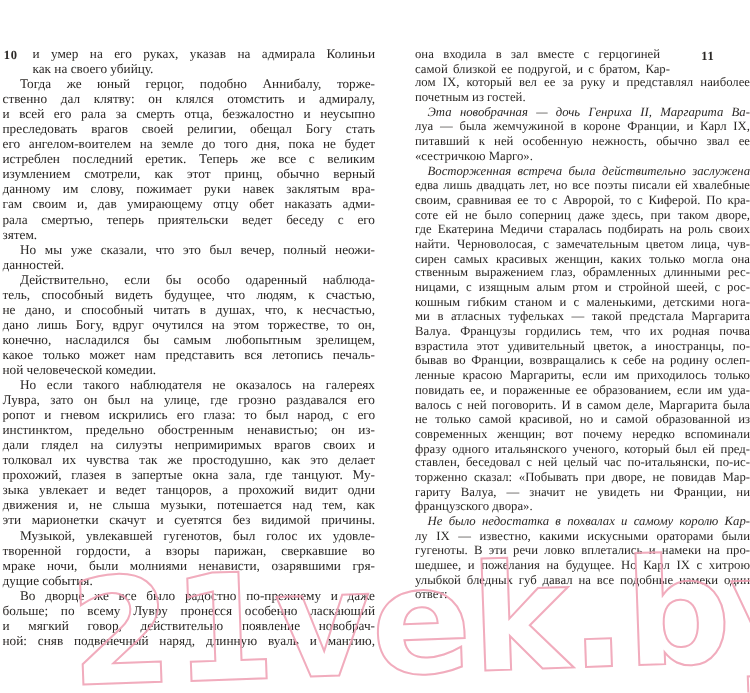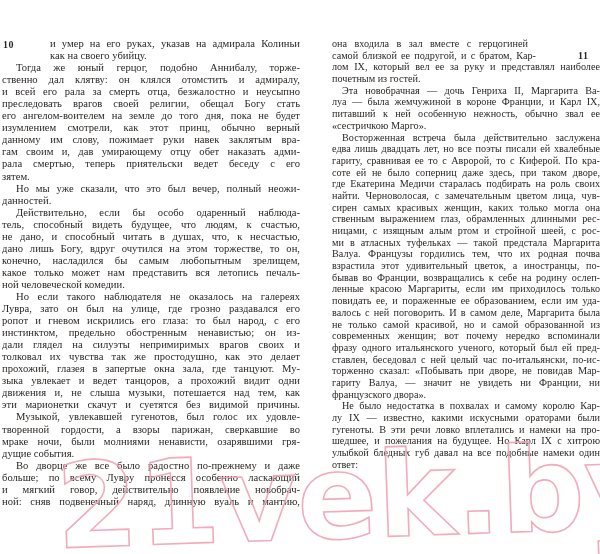--- a/index.html
+++ b/index.html
@@ -12,30 +12,30 @@
   .page{position:absolute;top:38px;color:#2b2826;}
   #pageL{left:2px;width:298px;}
   #pageR{left:332px;width:268px;}
   .ln{
     font-size:10.6px;line-height:12.05px;height:12.05px;overflow:hidden;
     text-align:left;color:#2b2826;
   }
   #pageR .ln{font-size:10.2px;line-height:11.7px;height:11.7px;}
   .j{text-align:justify;text-align-last:justify;}
   .i{text-indent:14px;}
-  #pageR .i{text-indent:10px;}
-  .L{margin-left:48px;}   
+  #pageR .i{text-indent:10px;font-style:italic;}
+  .L{margin-left:24px;}   
   .A{margin-right:72px;}  
   .B{margin-right:64px;}  
   .folio{
     position:absolute;top:0;font-weight:bold;font-size:10px;
     line-height:12px;color:#2b2826;letter-spacing:0.5px;
   }
   #folioL{left:1px;top:1px;}
-  #folioR{left:246px;top:2px;margin-top:10px;}
+  #folioR{left:229px;top:2px;}
   .watermark{
     position:absolute;left:56px;top:448px;
     font-family:"DejaVu Sans",sans-serif;font-weight:700;
     font-size:118px;line-height:1;white-space:nowrap;
     color:transparent;-webkit-text-stroke:1.6px #f0a3b6;
     transform:rotate(-2deg);transform-origin:0 50%;
     opacity:0.9;pointer-events:none;
   }
 </style>
 </head>
@@ -46,20 +46,21 @@
   <div class="page" id="pageL">
     <span class="folio" id="folioL">10</span>
     <div class="lines" id="linesL">
         <div class="ln L j">и умер на его руках, указав на адмирала Колиньи</div>
         <div class="ln L">как на своего убийцу.</div>
         <div class="ln i j">Тогда же юный герцог, подобно Аннибалу, торже-</div>
         <div class="ln j">ственно дал клятву: он клялся отомстить и адмиралу,</div>
         <div class="ln j">и всей его рала за смерть отца, безжалостно и неусыпно</div>
         <div class="ln j">преследовать врагов своей религии, обещал Богу стать</div>
         <div class="ln j">его ангелом-воителем на земле до того дня, пока не будет</div>
+        <div class="ln j">истреблен последний еретик. Теперь же все с великим</div>
         <div class="ln j">изумлением смотрели, как этот принц, обычно верный</div>
         <div class="ln j">данному им слову, пожимает руки навек заклятым вра-</div>
         <div class="ln j">гам своим и, дав умирающему отцу обет наказать адми-</div>
         <div class="ln j">рала смертью, теперь приятельски ведет беседу с его</div>
         <div class="ln">зятем.</div>
         <div class="ln i j">Но мы уже сказали, что это был вечер, полный неожи-</div>
         <div class="ln">данностей.</div>
         <div class="ln i j">Действительно, если бы особо одаренный наблюда-</div>
         <div class="ln j">тель, способный видеть будущее, что людям, к счастью,</div>
         <div class="ln j">не дано, и способный читать в душах, что, к несчастью,</div>
@@ -94,27 +95,28 @@
         <div class="ln A j">она входила в зал вместе с герцогиней Невэрской,</div>
         <div class="ln B j">самой близкой ее подругой, и с братом, Кар-</div>
         <div class="ln j">лом IX, который вел ее за руку и представлял наиболее</div>
         <div class="ln">почетным из гостей.</div>
         <div class="ln i j">Эта новобрачная — дочь Генриха II, Маргарита Ва-</div>
         <div class="ln j">луа — была жемчужиной в короне Франции, и Карл IX,</div>
         <div class="ln j">питавший к ней особенную нежность, обычно звал ее</div>
         <div class="ln">«сестричкою Марго».</div>
         <div class="ln i j">Восторженная встреча была действительно заслужена</div>
         <div class="ln j">едва лишь двадцать лет, но все поэты писали ей хвалебные</div>
-        <div class="ln j">гариту, сравнивая ее то с Авророй, то с Киферой. По кра-</div>
+        <div class="ln j">своим, сравнивая ее то с Авророй, то с Киферой. По кра-</div>
         <div class="ln j">соте ей не было соперниц даже здесь, при таком дворе,</div>
         <div class="ln j">где Екатерина Медичи старалась подбирать на роль своих</div>
         <div class="ln j">найти. Черноволосая, с замечательным цветом лица, чув-</div>
         <div class="ln j">сирен самых красивых женщин, каких только могла она</div>
         <div class="ln j">ственным выражением глаз, обрамленных длинными рес-</div>
         <div class="ln j">ницами, с изящным алым ртом и стройной шеей, с рос-</div>
+        <div class="ln j">кошным гибким станом и с маленькими, детскими нога-</div>
         <div class="ln j">ми в атласных туфельках — такой предстала Маргарита</div>
         <div class="ln j">Валуа. Французы гордились тем, что их родная почва</div>
         <div class="ln j">взрастила этот удивительный цветок, а иностранцы, по-</div>
         <div class="ln j">бывав во Франции, возвращались к себе на родину ослеп-</div>
         <div class="ln j">ленные красою Маргариты, если им приходилось только</div>
         <div class="ln j">повидать ее, и пораженные ее образованием, если им уда-</div>
         <div class="ln j">валось с ней поговорить. И в самом деле, Маргарита была</div>
         <div class="ln j">не только самой красивой, но и самой образованной из</div>
         <div class="ln j">современных женщин; вот почему нередко вспоминали</div>
         <div class="ln j">фразу одного итальянского ученого, который был ей пред-</div>

